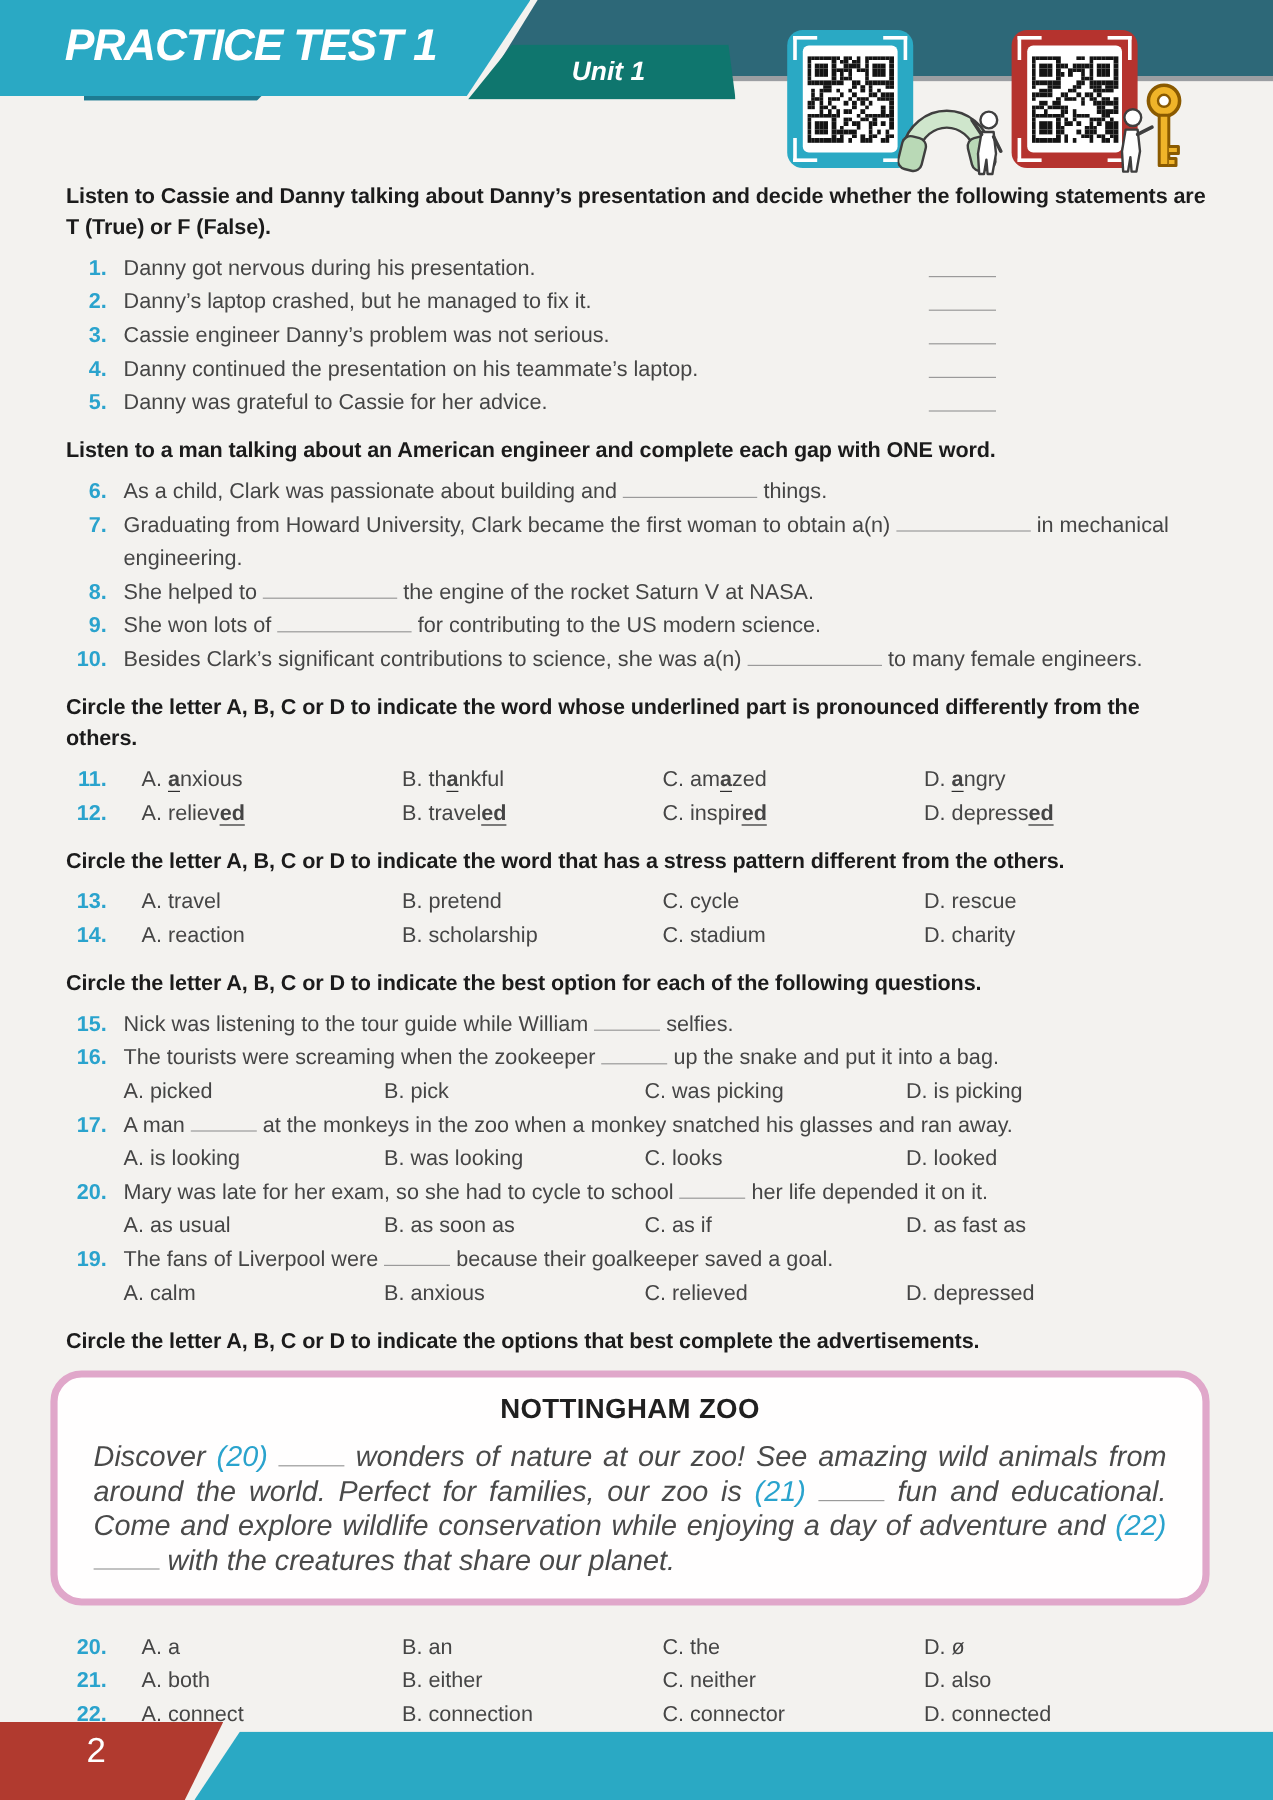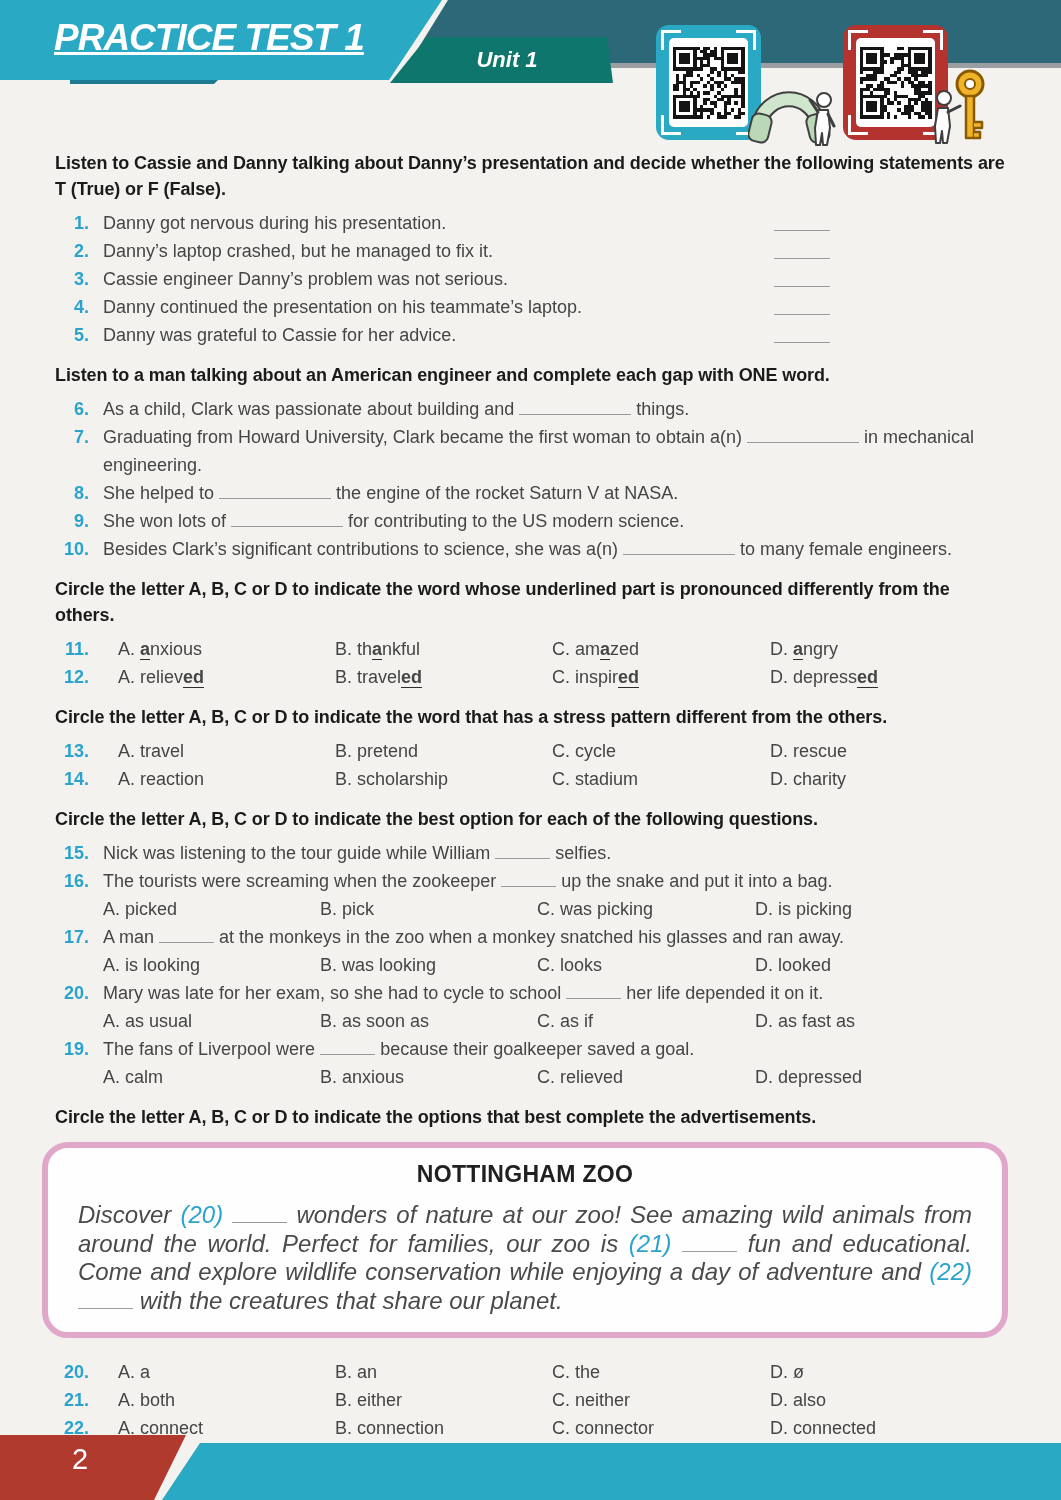--- a/index.html
+++ b/index.html
@@ -9,21 +9,21 @@
   
   .header{position:absolute;top:0;left:0;right:0;height:150px;}
   .band-right{position:absolute;left:400px;top:0;right:0;height:68px;z-index:1;
     background:linear-gradient(to bottom,#2d6878 0,#2d6878 63px,#9b9ea2 63px,#9b9ea2 68px);
     clip-path:polygon(48px 0,100% 0,100% 100%,6px 100%);}
   .banner-light{position:absolute;left:0;top:0;width:442px;height:80px;background:#2aa9c4;z-index:4;
     clip-path:polygon(0 0,442px 0,389px 80px,0 80px);}
   .banner-shadow{position:absolute;left:70px;top:78px;width:150px;height:6px;background:#1d7b92;z-index:3;
     clip-path:polygon(0 0,100% 0,96% 100%,0 100%);}
   .page-title{margin:0;padding:17px 0 0 54px;font-size:37px;font-style:italic;font-weight:800;
-    letter-spacing:-1px;color:#ffffff;white-space:nowrap;text-decoration:underline;}
+    letter-spacing:-1px;color:#ffffff;white-space:nowrap;}
   .unit-banner{position:absolute;left:385px;top:37px;width:228px;height:46px;background:#0f766e;z-index:3;
     clip-path:polygon(42px 0,222px 0,228px 46px,5px 46px);display:flex;align-items:center;justify-content:center;}
   .unit-label{color:#fff;font-weight:800;font-style:italic;font-size:22px;padding-left:16px;}
 
   .qr-card{position:absolute;top:25px;width:105px;height:115px;border-radius:13px;z-index:5;}
   .qr-card.teal{left:656px;background:#2aa9c4;}
   .qr-card.red{left:843px;background:#b5332e;}
   .qr-inner{position:absolute;inset:13px;background:#fff;border-radius:5px;
     display:flex;align-items:center;justify-content:center;}
   .br{position:absolute;width:17px;height:17px;border:0 solid #fff;z-index:2;}

